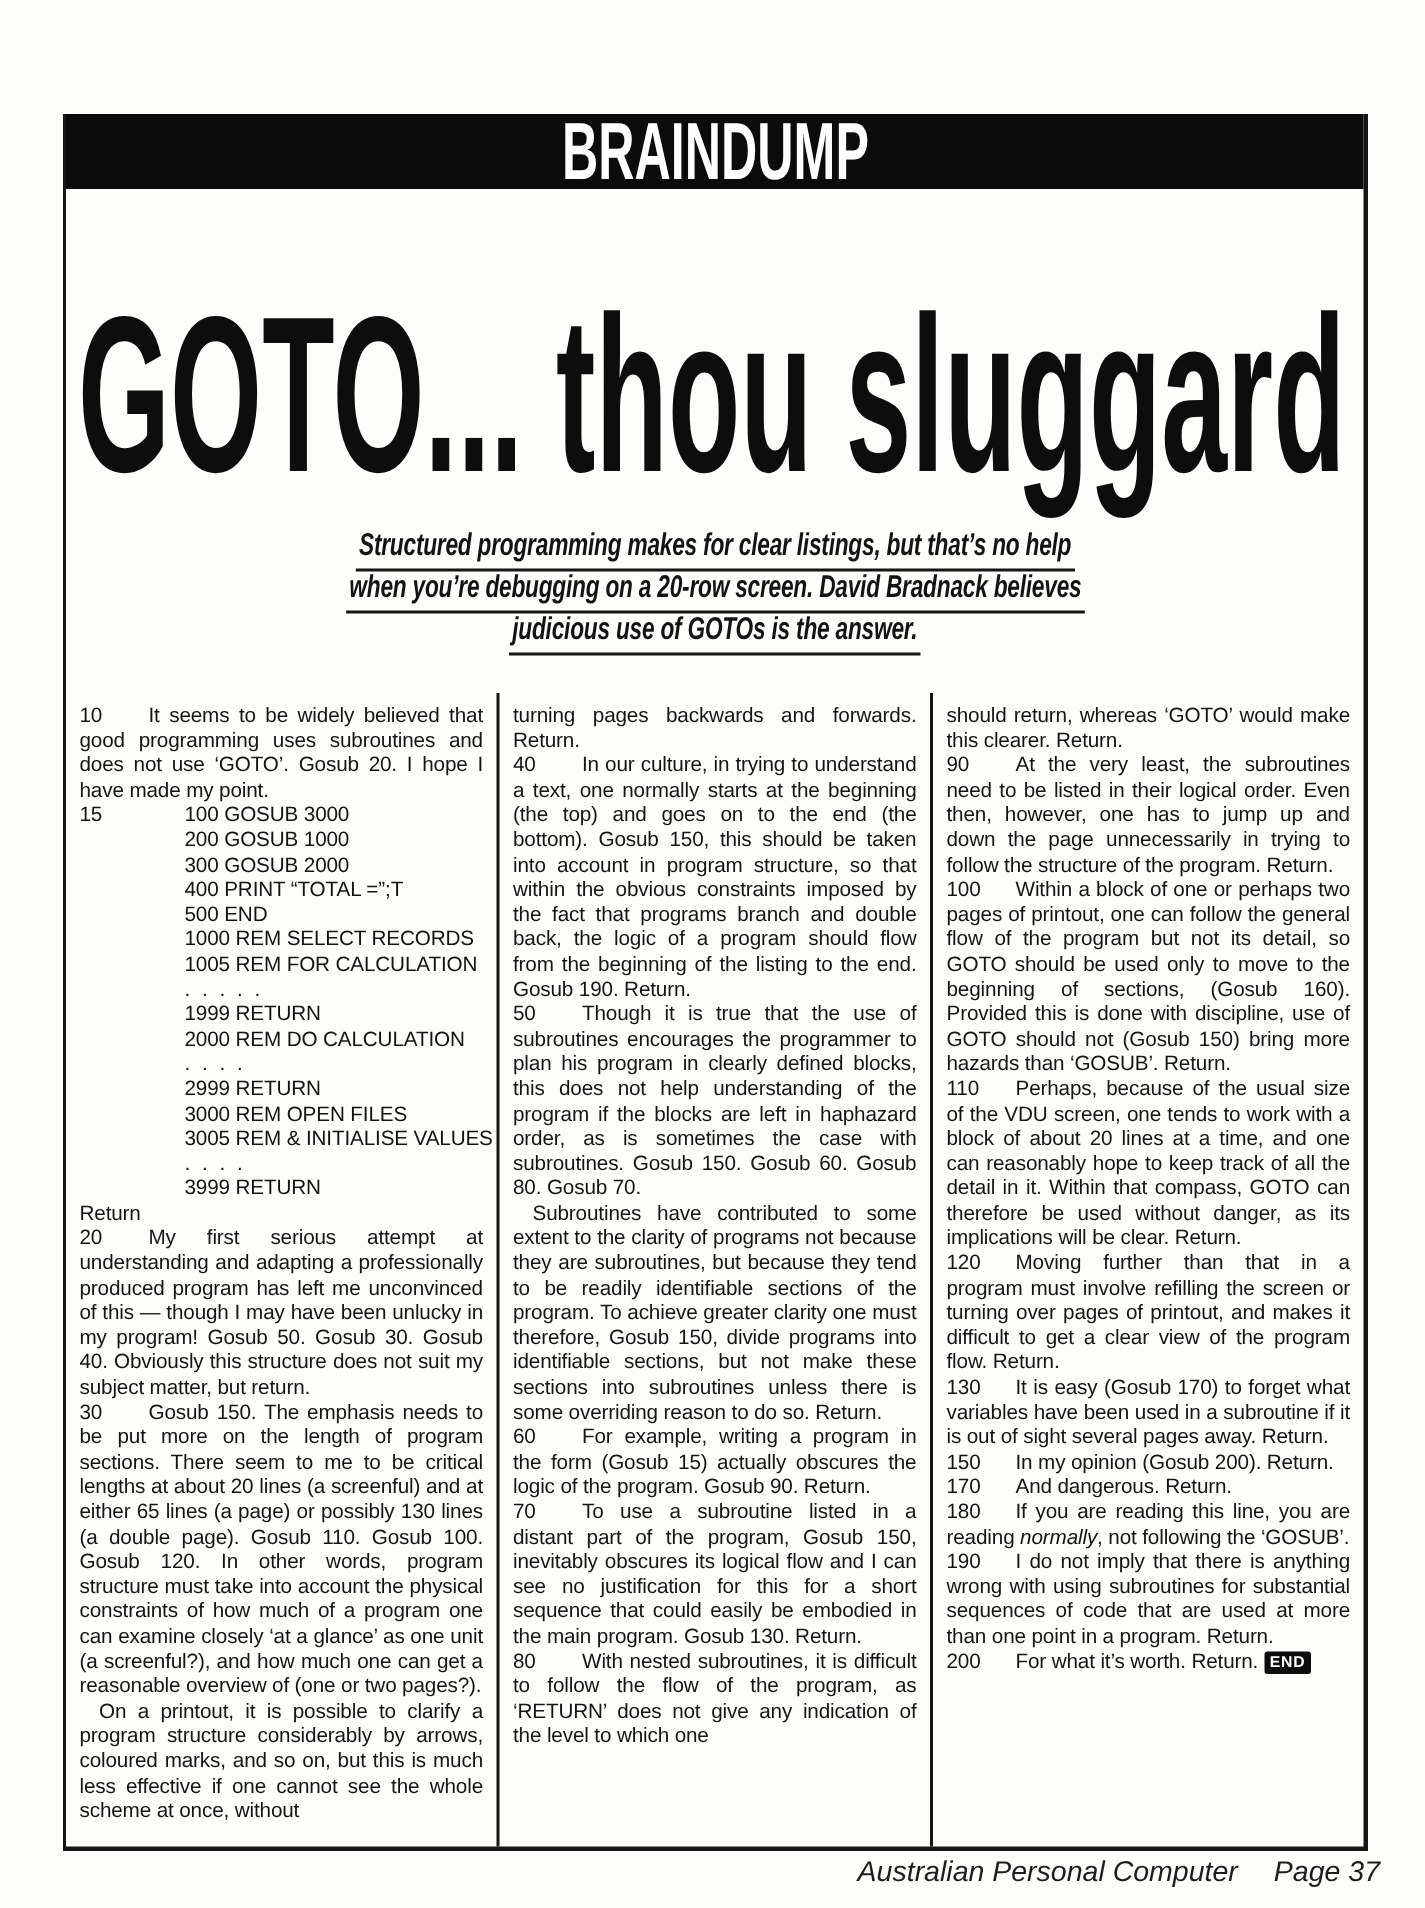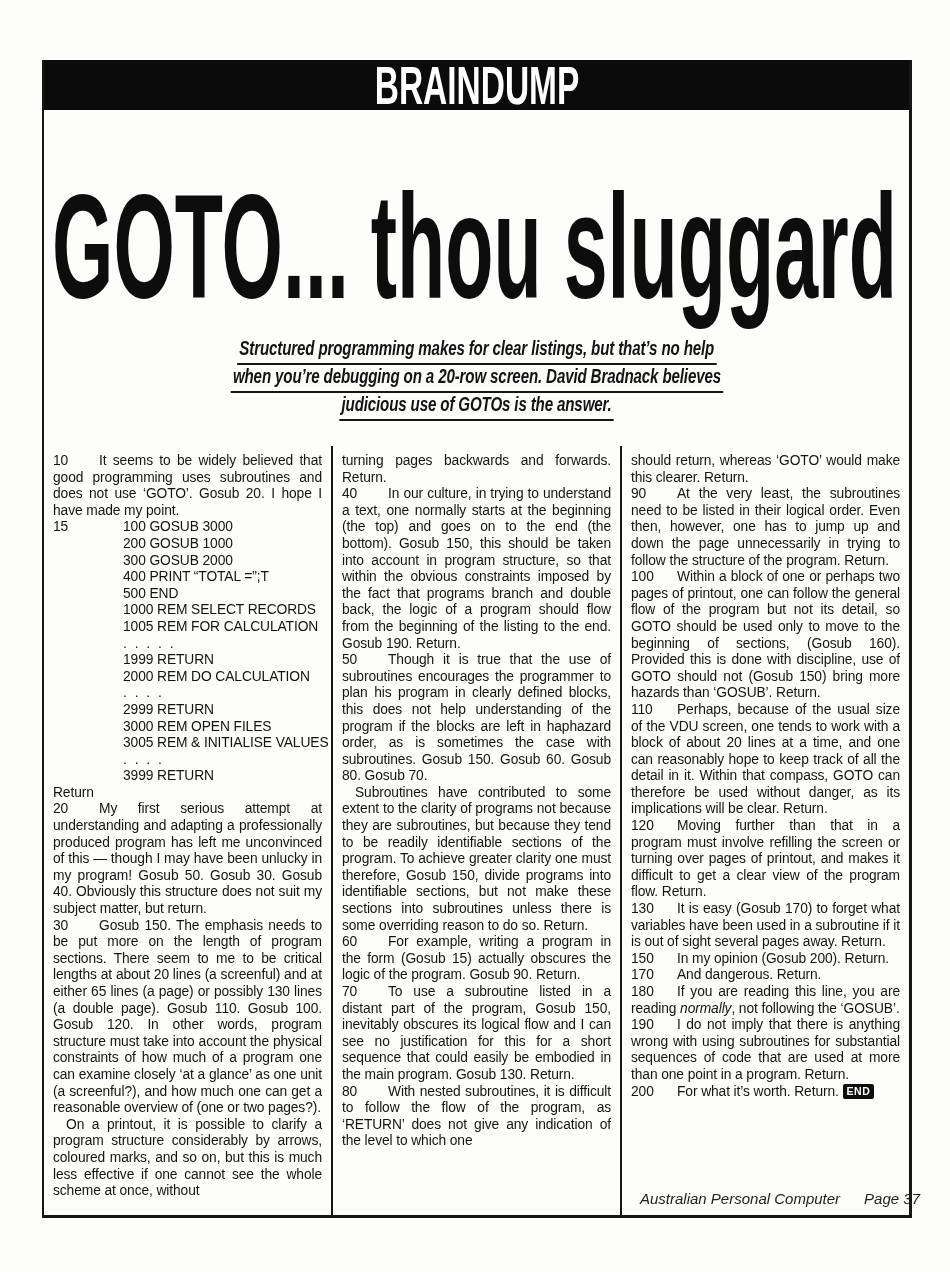--- a/index.html
+++ b/index.html
@@ -1,18 +1,18 @@
 <!DOCTYPE html>
 <html><head>
 <meta charset="utf-8">
 <style>
   html,body{margin:0;padding:0;background:#ffffff;}
   .page{position:relative;width:950px;height:1272px;background:#fdfdfb;color:#131313;
         font-family:"Liberation Sans","DejaVu Sans",sans-serif;overflow:hidden;}
-  .article-box{position:absolute;left:42px;top:60px;width:870px;height:1158px;
+  .article-box{position:absolute;left:42px;top:76px;width:870px;height:1158px;
         border-left:2px solid #161616;border-right:3px solid #161616;border-bottom:3px solid #161616;
         display:flex;flex-direction:column;box-sizing:border-box;}
   .masthead-bar{height:50px;background:#0b0b0b;display:flex;align-items:center;justify-content:center;flex:0 0 auto;}
   .masthead-bar span{color:#ffffff;font-weight:bold;font-size:54px;line-height:50px;
         display:inline-block;transform:scaleX(0.62);letter-spacing:0px;}
   .headline-wrap{flex:0 0 auto;margin-top:60px;padding-left:6px;}
   .headline-wrap svg{overflow:visible;display:block;}
   .headline-wrap text{font-family:"Liberation Sans","DejaVu Sans",sans-serif;font-weight:bold;fill:#0d0d0d;}
   .standfirst{flex:0 0 auto;text-align:center;margin-top:14px;padding-bottom:14px;}
   .standfirst .sf-line{line-height:28px;height:28px;}
@@ -28,21 +28,21 @@
   .indent{text-indent:13px;}
   .code-block{display:flex;font-size:13.8px;line-height:16.6px;letter-spacing:-0.1px;gap:24px;}
   .code-num{flex:0 0 46px;}
   .code-lines{flex:1 1 auto;}
   .code-lines div{white-space:nowrap;}
   .dots{letter-spacing:2px;}
   .ital{font-style:italic;}
   .end-badge{display:inline-block;background:#0c0c0c;color:#ffffff;font-weight:bold;
         font-size:10.5px;line-height:12px;padding:1px 4px 2px 4px;border-radius:2px;
         vertical-align:1px;letter-spacing:0.5px;}
-  .footer{position:absolute;right:30px;top:1190px;font-style:italic;font-size:15px;color:#1d1d1d;}
+  .footer{position:absolute;right:30px;top:1238px;font-style:italic;font-size:19px;color:#1d1d1d;}
   .footer .page-num{margin-left:24px;}
 </style>
 </head>
 <body>
 
 <div class="page">
   <div class="article-box">
 
     <div class="masthead-bar">
       <span>BRAINDUMP</span>

